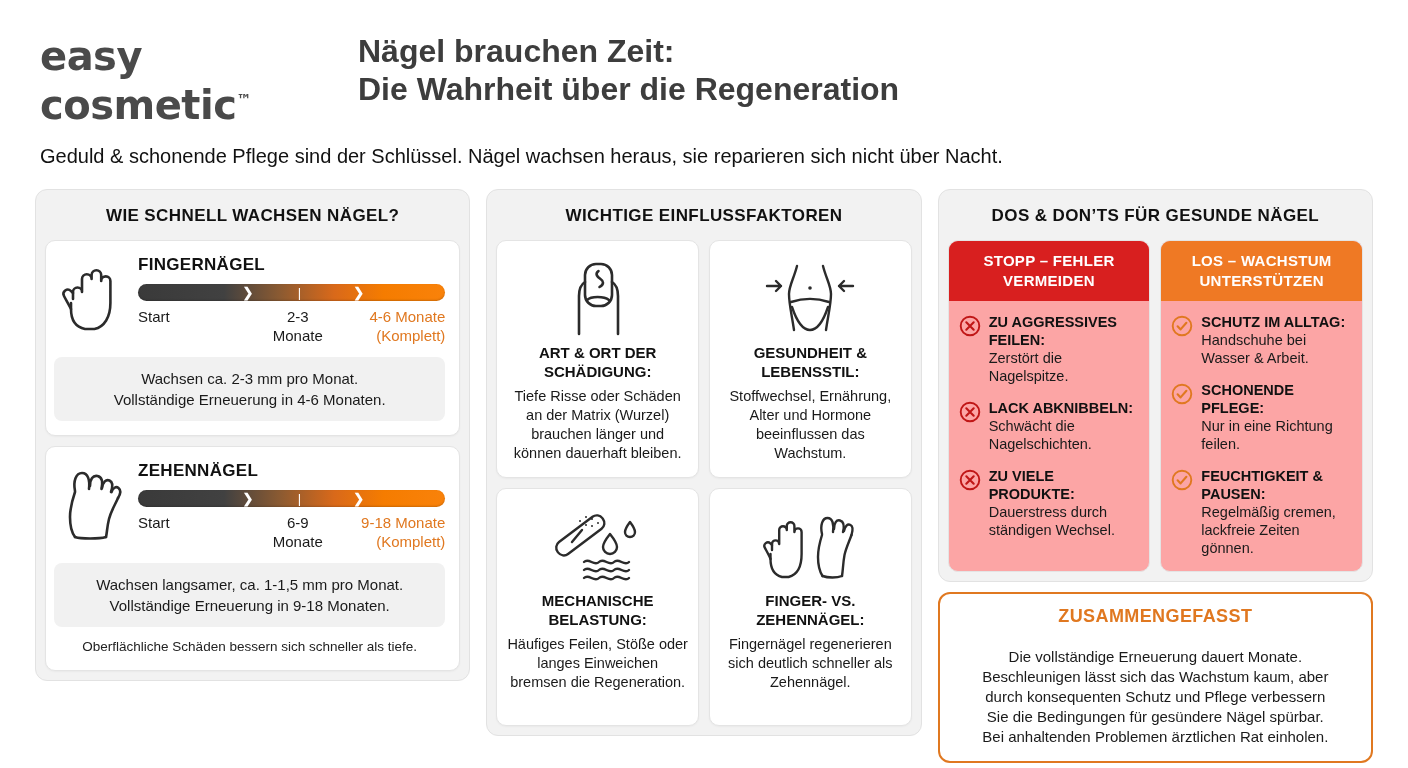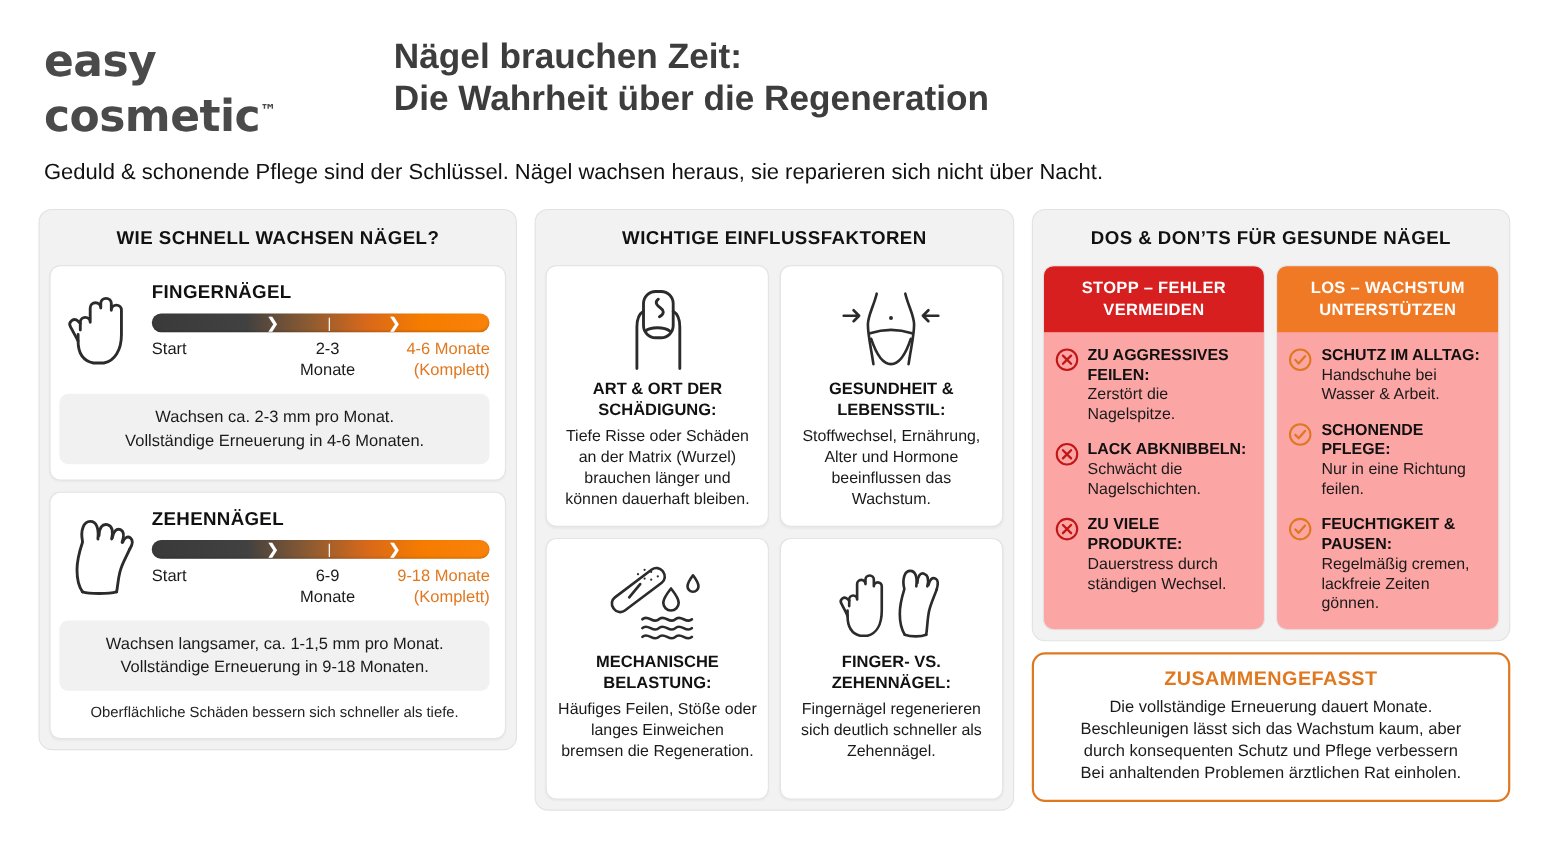--- a/index.html
+++ b/index.html
@@ -108,21 +108,21 @@
   .dd-item { display: flex; gap: 8px; align-items: flex-start; }
   .dd-badge { flex: 0 0 22px; padding-top: 2px; }
   .dd-body { flex: 1; }
   .dd-term { font-weight: 700; font-size: 14.5px; line-height: 18px; color: #111; }
   .dd-desc { font-size: 14.5px; line-height: 18px; color: #1a1a1a; }
 
   .summary {
     border: 2px solid #e07820; border-radius: 12px; background: #fff;
     padding: 12px 14px 14px 14px; text-align: center;
   }
-  .summary-title { color: #e07820; font-weight: 700; font-size: 18px; letter-spacing: 0.4px; margin-bottom: 5px; }
+  .summary-title { color: #e07820; font-weight: 700; font-size: 18px; letter-spacing: 0.4px; margin-bottom: 20px; }
   .summary-text { font-size: 15px; line-height: 20px; color: #1a1a1a; }
 
   svg { display: block; }
 </style>
 </head>
 <body>
 
 <div class="page">
 
   <div class="header">
@@ -432,18 +432,19 @@
 
           </div>
         </div>
       </div>
 
       <div class="summary">
         <div class="summary-title">ZUSAMMENGEFASST</div>
         <div class="summary-text">Die vollständige Erneuerung dauert Monate.</div>
         <div class="summary-text">Beschleunigen lässt sich das Wachstum kaum, aber</div>
         <div class="summary-text">durch konsequenten Schutz und Pflege verbessern</div>
+        <div class="summary-text">Sie die Bedingungen für gesündere Nägel spürbar.</div>
         <div class="summary-text">Bei anhaltenden Problemen ärztlichen Rat einholen.</div>
       </div>
     </div>
 
   </div>
 </div>
 
 </body></html>

